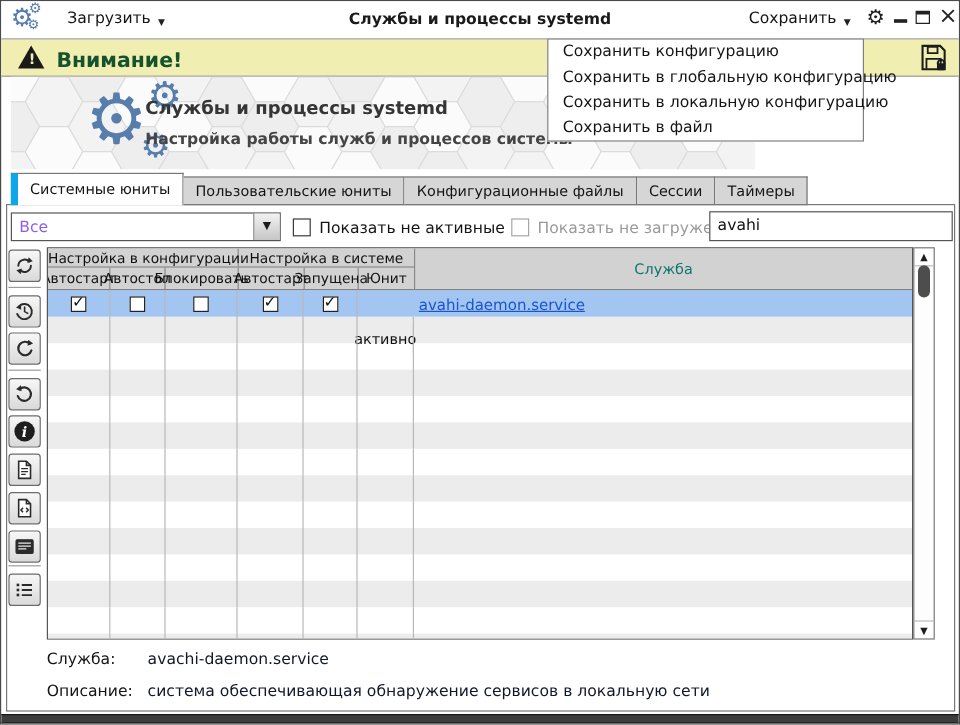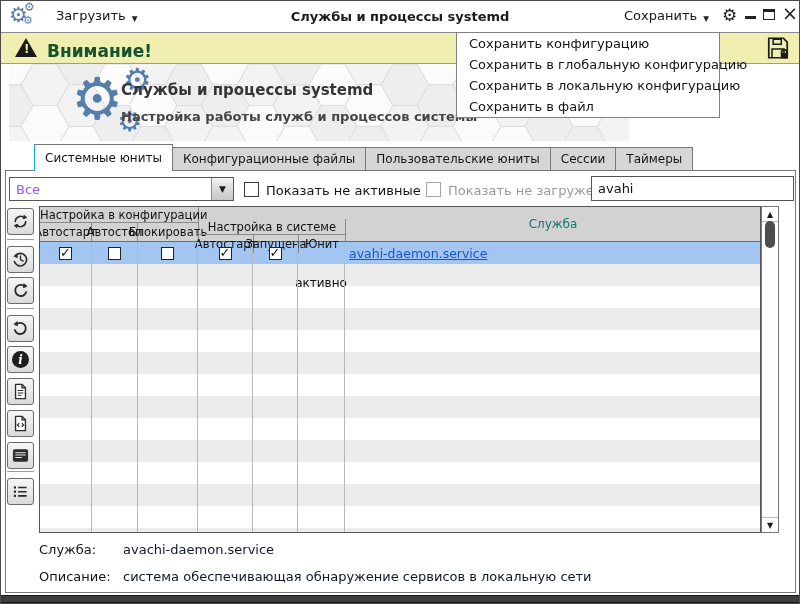--- a/index.html
+++ b/index.html
@@ -32,21 +32,21 @@
   .banner{left:8px;top:63px;width:620px;height:77px;background:#f4f4f4;overflow:hidden;}
   .banner svg{position:absolute;left:0;top:0;}
   .bgear{position:absolute;color:#567dab;line-height:1;}
   .btitle{position:absolute;left:112px;top:17px;font-size:15px;font-weight:bold;color:#353535;}
   .bsub{position:absolute;left:112px;top:45px;font-size:13px;font-weight:bold;color:#454545;}
 
   
   .tabs{left:8px;top:143px;height:27px;display:flex;align-items:flex-end;z-index:6;}
   .tab{height:24px;box-sizing:border-box;background:#d6d6d6;border:1px solid #787878;border-left:none;display:flex;align-items:center;padding:0 10px;font-size:12px;color:#141414;white-space:nowrap;cursor:default;}
   .tab:first-child{border-left:1px solid #787878;}
-  .tab.active{height:27px;background:#fff;border-bottom:none;border-left:1px solid #0ea5e9;font-weight:normal;margin-left:25px;}
+  .tab.active{height:27px;background:#fff;border-bottom:none;border-left:6px solid #0ea5e9;font-weight:normal;}
 
   
   .panel{left:4px;top:169px;width:791px;height:423px;box-sizing:border-box;border:1px solid #787878;background:#fff;}
 
   
   .combo{left:8px;top:176px;width:225px;height:24px;box-sizing:border-box;border:1px solid #555;background:#fff;cursor:default;}
   .combo .cval{position:absolute;left:6px;top:4px;font-size:13px;color:#8b5cf6;}
   .combo .cbtn{position:absolute;right:0;top:0;width:21px;height:22px;background:linear-gradient(#f2f2f2,#c6c6c6);border-left:1px solid #8a8a8a;display:flex;align-items:center;justify-content:center;}
   .combo .cbtn span{font-size:9px;color:#1c1c1c;}
   .fcheck{width:15px;height:15px;box-sizing:border-box;background:#fff;border:1px solid #3a3a3a;}
@@ -248,22 +248,22 @@
 
   <div class="abs savemenu">
     <div class="mi">Сохранить конфигурацию</div>
     <div class="mi">Сохранить в глобальную конфигурацию</div>
     <div class="mi">Сохранить в локальную конфигурацию</div>
     <div class="mi">Сохранить в файл</div>
   </div>
 
   <div class="abs tabs">
     <div class="tab active">Системные юниты</div>
+    <div class="tab">Пользовательские юниты</div>
     <div class="tab">Конфигурационные файлы</div>
-    <div class="tab">Пользовательские юниты</div>
     <div class="tab">Сессии</div>
     <div class="tab">Таймеры</div>
   </div>
 
   <div class="abs panel"></div>
 
   <div class="abs combo">
     <span class="cval">Все</span>
     <div class="cbtn">
       <span>▼</span>
@@ -342,21 +342,21 @@
   <div class="abs table">
     <div class="thead">
       <div class="hgrp" style="width:159px;">
         <div class="hglabel">Настройка в конфигурации</div>
         <div class="hcols">
           <div class="hc" style="width:52px;">Автостарт</div>
           <div class="hc" style="width:46px;">Автостоп</div>
           <div class="hc last" style="width:60px;">Блокировать</div>
         </div>
       </div>
-      <div class="hgrp" style="width:147px;margin-top:12px;">
+      <div class="hgrp" style="width:147px;">
         <div class="hglabel">Настройка в системе</div>
         <div class="hcols">
           <div class="hc" style="width:55px;">Автостарт</div>
           <div class="hc" style="width:45px;">Запущена</div>
           <div class="hc last" style="width:46px;">Юнит</div>
         </div>
       </div>
       <div class="hservice">Служба</div>
     </div>
 

